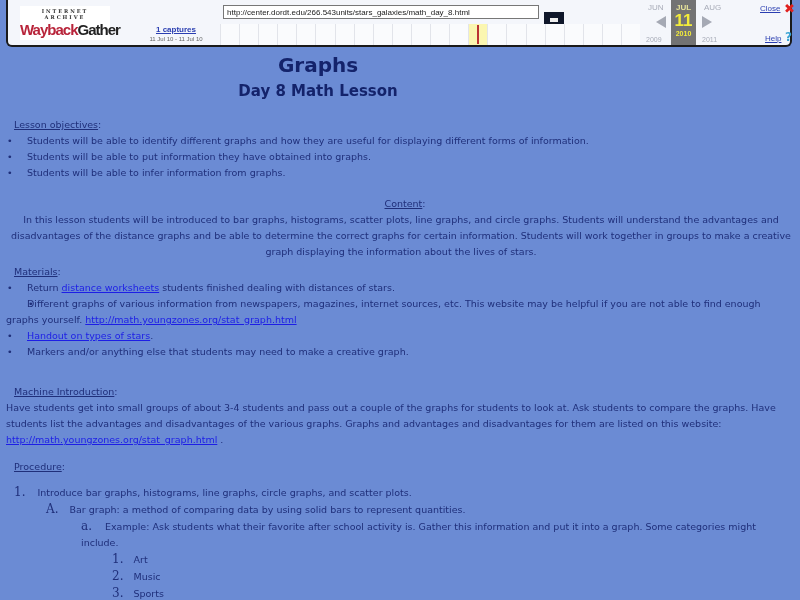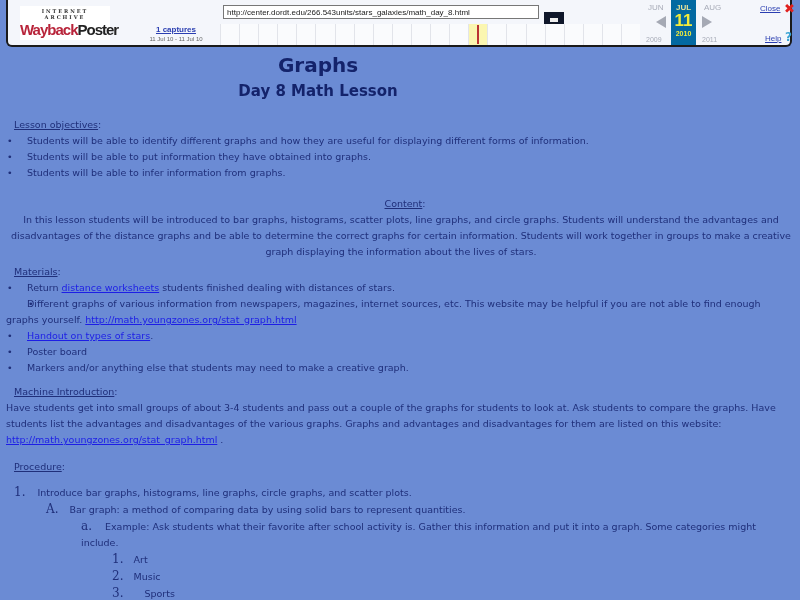--- a/index.html
+++ b/index.html
@@ -64,21 +64,21 @@
   }
   .wb-sparkline .cell.hl { background:#fbf6b0; }
   .wb-sparkline .cell.hl::after {
     content:""; position:absolute; left:45%; top:1px; width:2px; height:19px; background:#b33;
   }
   .wb-cal { position:absolute; left:636px; top:0; width:110px; height:47px; }
   .wb-month { position:absolute; top:3px; font-family:"Liberation Sans", sans-serif; font-size:8px; color:#a8acb8; }
   .wb-month.prev { left:4px; }
   .wb-month.next { left:60px; }
   .wb-cur {
-    position:absolute; left:27px; top:0; width:25px; height:45px; background:#0369a1;
+    position:absolute; left:27px; top:0; width:25px; height:45px; background:#737373;
     text-align:center; font-family:"Liberation Sans", sans-serif;
   }
   .wb-cur .m { font-size:8px; color:#e7e39a; font-weight:bold; margin-top:3px; }
   .wb-cur .d { font-size:17px; color:#f3ec3a; font-weight:bold; line-height:18px; }
   .wb-cur .y { font-size:7px; color:#f3ec3a; font-weight:bold; }
   .wb-arrow-l, .wb-arrow-r { position:absolute; top:16px; width:0; height:0; border-top:6px solid transparent; border-bottom:6px solid transparent; }
   .wb-arrow-l { left:12px; border-right:10px solid #a5a9b4; }
   .wb-arrow-r { left:58px; border-left:10px solid #a5a9b4; }
   .wb-year { position:absolute; top:36px; font-family:"Liberation Sans", sans-serif; font-size:7px; color:#a8acb8; }
   .wb-year.prev { left:2px; }
@@ -101,21 +101,21 @@
   .para { margin:0; }
   .num { font-family:"DejaVu Serif", serif; font-size:12px; }
 </style>
 </head>
 <body>
 
 <div class="wb-bar">
   <div class="wb-logo">
     <div class="wb-logo-top">INTERNET ARCHIVE</div>
     <div class="wb-logo-main">
-      <span class="w1">Wayback</span><span class="w2">Poster</span>
+      <span class="w1">Wayback</span><span class="w2">Gather</span>
     </div>
   </div>
   <div class="wb-captures">
     <a>1 captures</a>
     <span class="wb-range">11 Jul 10 - 11 Jul 10</span>
   </div>
   <div class="wb-url">http://center.dordt.edu/266.543units/stars_galaxies/math_day_8.html</div>
   <div class="wb-go">Go</div>
   <div class="wb-sparkline">
     <div class="cell"></div>
@@ -178,21 +178,20 @@
   <div><span class="section-head">Content</span>:</div>
   <p class="para">In this lesson students will be introduced to bar graphs, histograms, scatter plots, line graphs, and circle graphs. Students will understand the advantages and disadvantages of the distance graphs and be able to determine the correct graphs for certain information. Students will work together in groups to make a creative graph displaying the information about the lives of stars.</p>
 </div>
 
 <div class="section" style="top:264px;">
   <div><span class="section-head">Materials</span>:</div>
   <ul class="bullets">
     <li><span>Return </span><a class="link">distance worksheets</a><span> students finished dealing with distances of stars.</span></li>
     <li style="padding-left:0;text-indent:21px;"><span>Different graphs of various information from newspapers, magazines, internet sources, etc. This website may be helpful if you are not able to find enough graphs yourself. </span><a class="link" style="text-indent:0;">http://math.youngzones.org/stat_graph.html</a></li>
     <li><a class="link">Handout on types of stars</a><span>.</span></li>
-    <li>Poster board</li>
     <li>Markers and/or anything else that students may need to make a creative graph.</li>
   </ul>
 </div>
 
 <div class="section" style="top:384px;">
   <div><span class="section-head">Machine Introduction</span>:</div>
   <p class="para"><span>Have students get into small groups of about 3-4 students and pass out a couple of the graphs for students to look at. Ask students to compare the graphs. Have students list the advantages and disadvantages of the various graphs. Graphs and advantages and disadvantages for them are listed on this website: </span><a class="link">http://math.youngzones.org/stat_graph.html</a><span> .</span></p>
 </div>
 
 <div class="section" style="top:459px;">
@@ -215,16 +214,16 @@
   <div style="padding-left:106px;">
     <span class="num">1.</span>
     <span style="margin-left:7px;">Art</span>
   </div>
   <div style="padding-left:106px;">
     <span class="num">2.</span>
     <span style="margin-left:7px;">Music</span>
   </div>
   <div style="padding-left:106px;">
     <span class="num">3.</span>
-    <span style="margin-left:18px;">Sports</span>
+    <span style="margin-left:7px;">Sports</span>
   </div>
 
 </div>
 
 </body></html>

